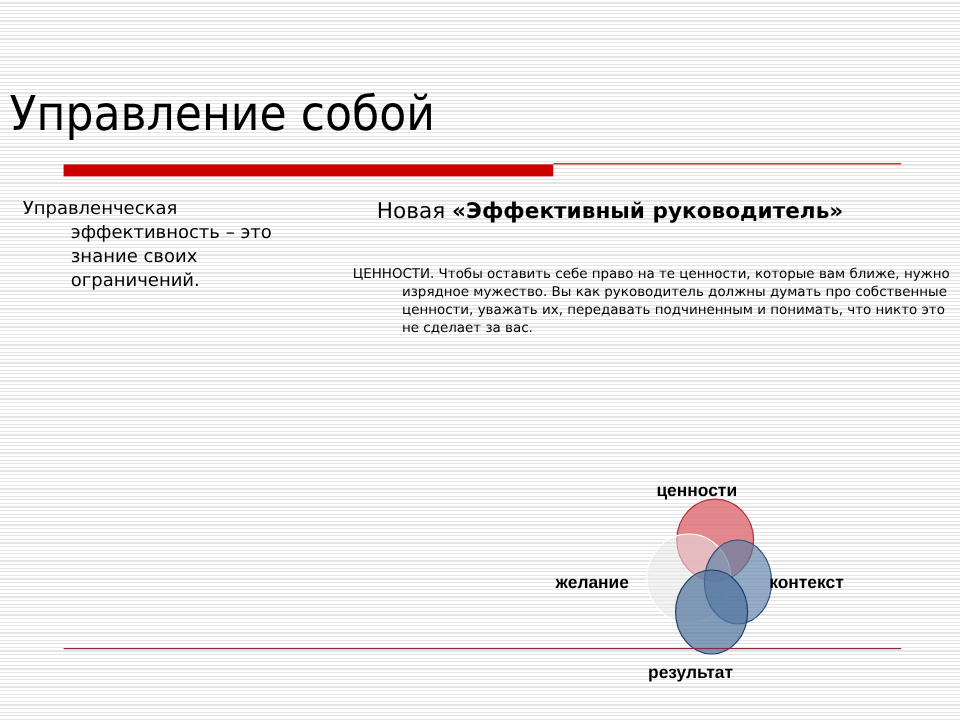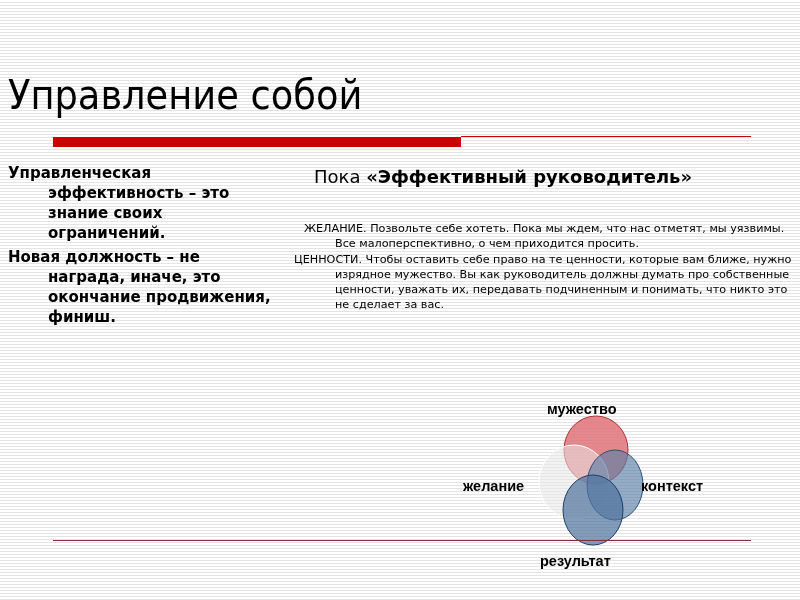--- a/index.html
+++ b/index.html
@@ -10,56 +10,54 @@
     font-family: "DejaVu Sans", sans-serif; color:#000;
   }
   .title {
     position:absolute; left:8px; top:72px; font-size:40px; font-weight:normal;
     font-family: "DejaVu Sans", sans-serif; letter-spacing:0px; transform:scaleX(0.92); transform-origin:left;
   }
   .red-thick { position:absolute; left:53px; top:137px; width:408px; height:10px; background:#cc0000; }
   .red-thin { position:absolute; left:461px; top:136px; width:290px; height:1px; background:#cc0000; }
   .bottom-line { position:absolute; left:53px; top:540px; width:698px; height:1px; background:#8b2a3c; }
   .left-col { position:absolute; left:8px; top:163px; width:265px; font-size:15px; line-height:20px; }
-  .left-col .p { margin:0 0 4px 0; padding-left:40px; text-indent:-40px;font-weight:bold; }
+  .left-col .p { margin:0 0 4px 11px; padding-left:40px; text-indent:-40px; }
   .right-col { position:absolute; left:294px; top:0; width:506px; }
   .schema-title { position:absolute; left:20px; top:166px; font-size:18px; white-space:nowrap; }
   .schema-title b { font-weight:bold;margin-top:12px; }
   .schema-body { position:absolute; left:0; top:221px; width:505px; font-size:11.2px; line-height:15px; }
   .schema-body .p { margin:0 0 1px 0; padding-left:41px; text-indent:-41px; }
   .schema-body .p.first { padding-left:41px; text-indent:-31px; }
   .diagram { position:absolute; left:450px; top:390px; width:300px; height:190px; }
   .dlabel { position:absolute; font-family:"Liberation Sans", sans-serif; font-weight:bold; font-size:14.5px; white-space:nowrap; }
 </style>
 </head>
 <body>
 
 <div class="title">Управление собой</div>
 <div class="red-thick"></div>
 <div class="red-thin"></div>
 
 <div class="left-col">
   <div class="p">Управленческая эффективность – это знание своих ограничений.</div>
-  <div class="p">Новая должность – не награда, иначе, это окончание продвижения, финиш.</div>
 </div>
 
 <div class="right-col">
-  <div class="schema-title"><span>Пока </span><b>«Эффективный руководитель»</b></div>
+  <div class="schema-title"><span>Новая </span><b>«Эффективный руководитель»</b></div>
   <div class="schema-body">
-    <div class="p first">ЖЕЛАНИЕ. Позвольте себе хотеть. Пока мы ждем, что нас отметят, мы уязвимы. Все малоперспективно, о чем приходится просить.</div>
     <div class="p">ЦЕННОСТИ. Чтобы оставить себе право на те ценности, которые вам ближе, нужно изрядное мужество. Вы как руководитель должны думать про собственные ценности, уважать их, передавать подчиненным и понимать, что никто это не сделает за вас.</div>
   </div>
 </div>
 
 <div class="diagram">
   <svg width="300" height="190" viewBox="0 0 300 190">
     <ellipse cx="146" cy="60" rx="32" ry="34" fill="#e0737a" fill-opacity="0.85" stroke="#b0303c" stroke-width="1"></ellipse>
     <ellipse cx="124" cy="92" rx="35" ry="37" fill="#e8e8e8" fill-opacity="0.55" stroke="#ffffff" stroke-width="1"></ellipse>
     <ellipse cx="165" cy="95" rx="28" ry="35" fill="#5a7fa8" fill-opacity="0.65" stroke="#2c4f78" stroke-width="1"></ellipse>
     <ellipse cx="143" cy="120" rx="30" ry="35" fill="#4f729c" fill-opacity="0.7" stroke="#1e3f66" stroke-width="1"></ellipse>
   </svg>
-  <div class="dlabel" style="left:97px; top:11px;">мужество</div>
+  <div class="dlabel" style="left:97px; top:11px;">ценности</div>
   <div class="dlabel" style="left:13px; top:88px;text-align:center;">желание</div>
   <div class="dlabel" style="left:191px; top:88px;">контекст</div>
   <div class="dlabel" style="left:90px; top:163px;">результат</div>
 </div>
 
 <div class="bottom-line"></div>
 
 </body></html>

